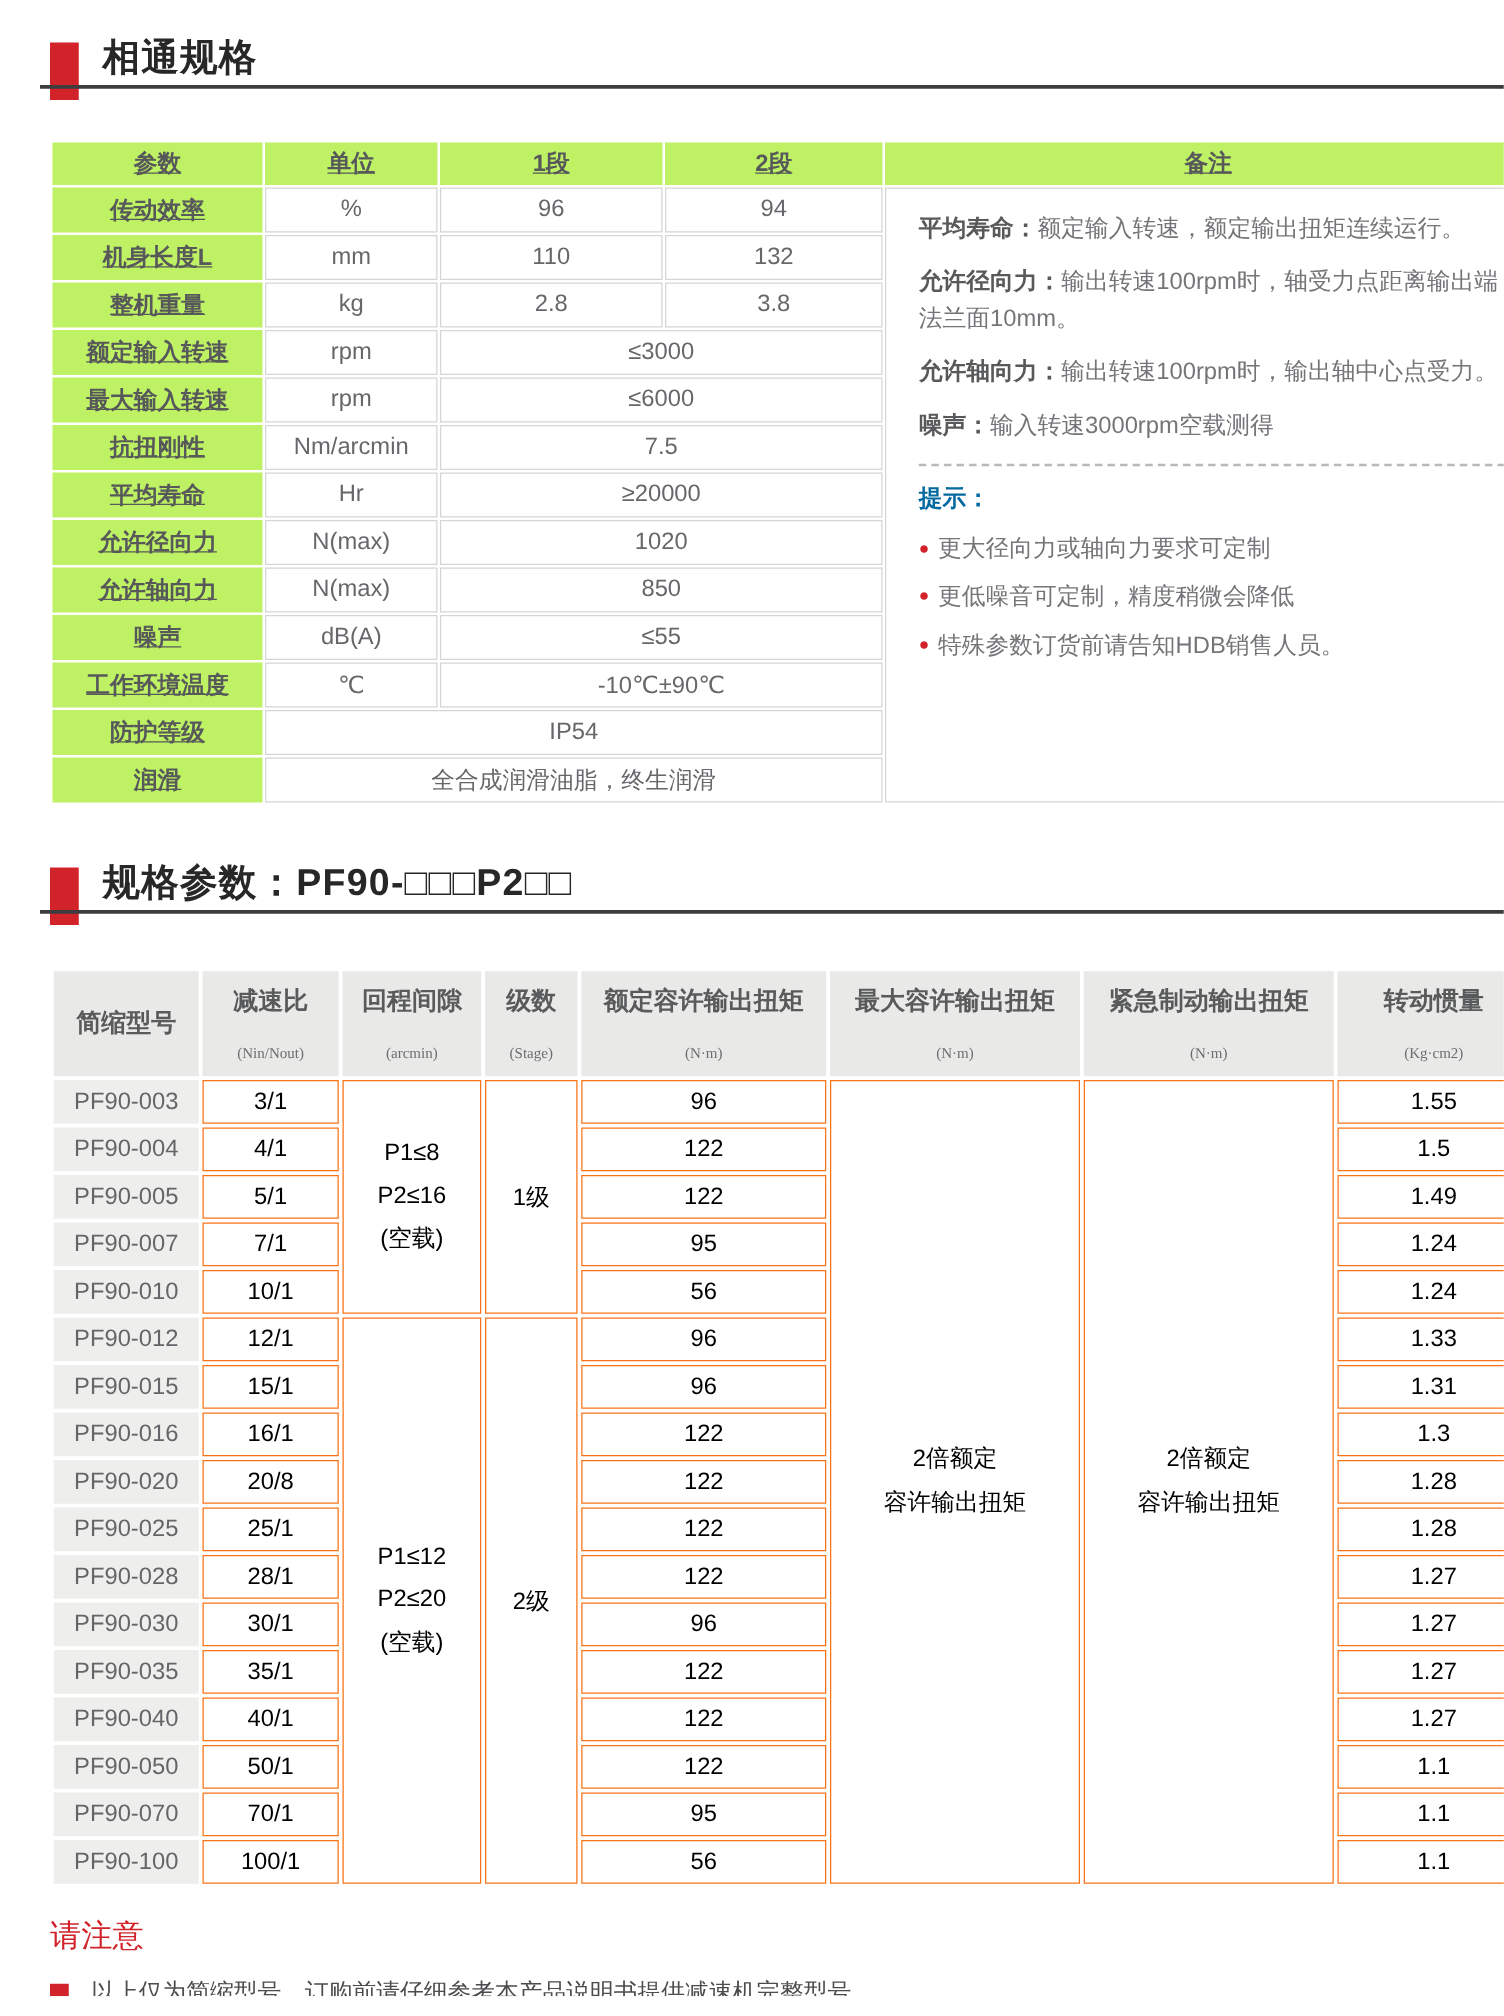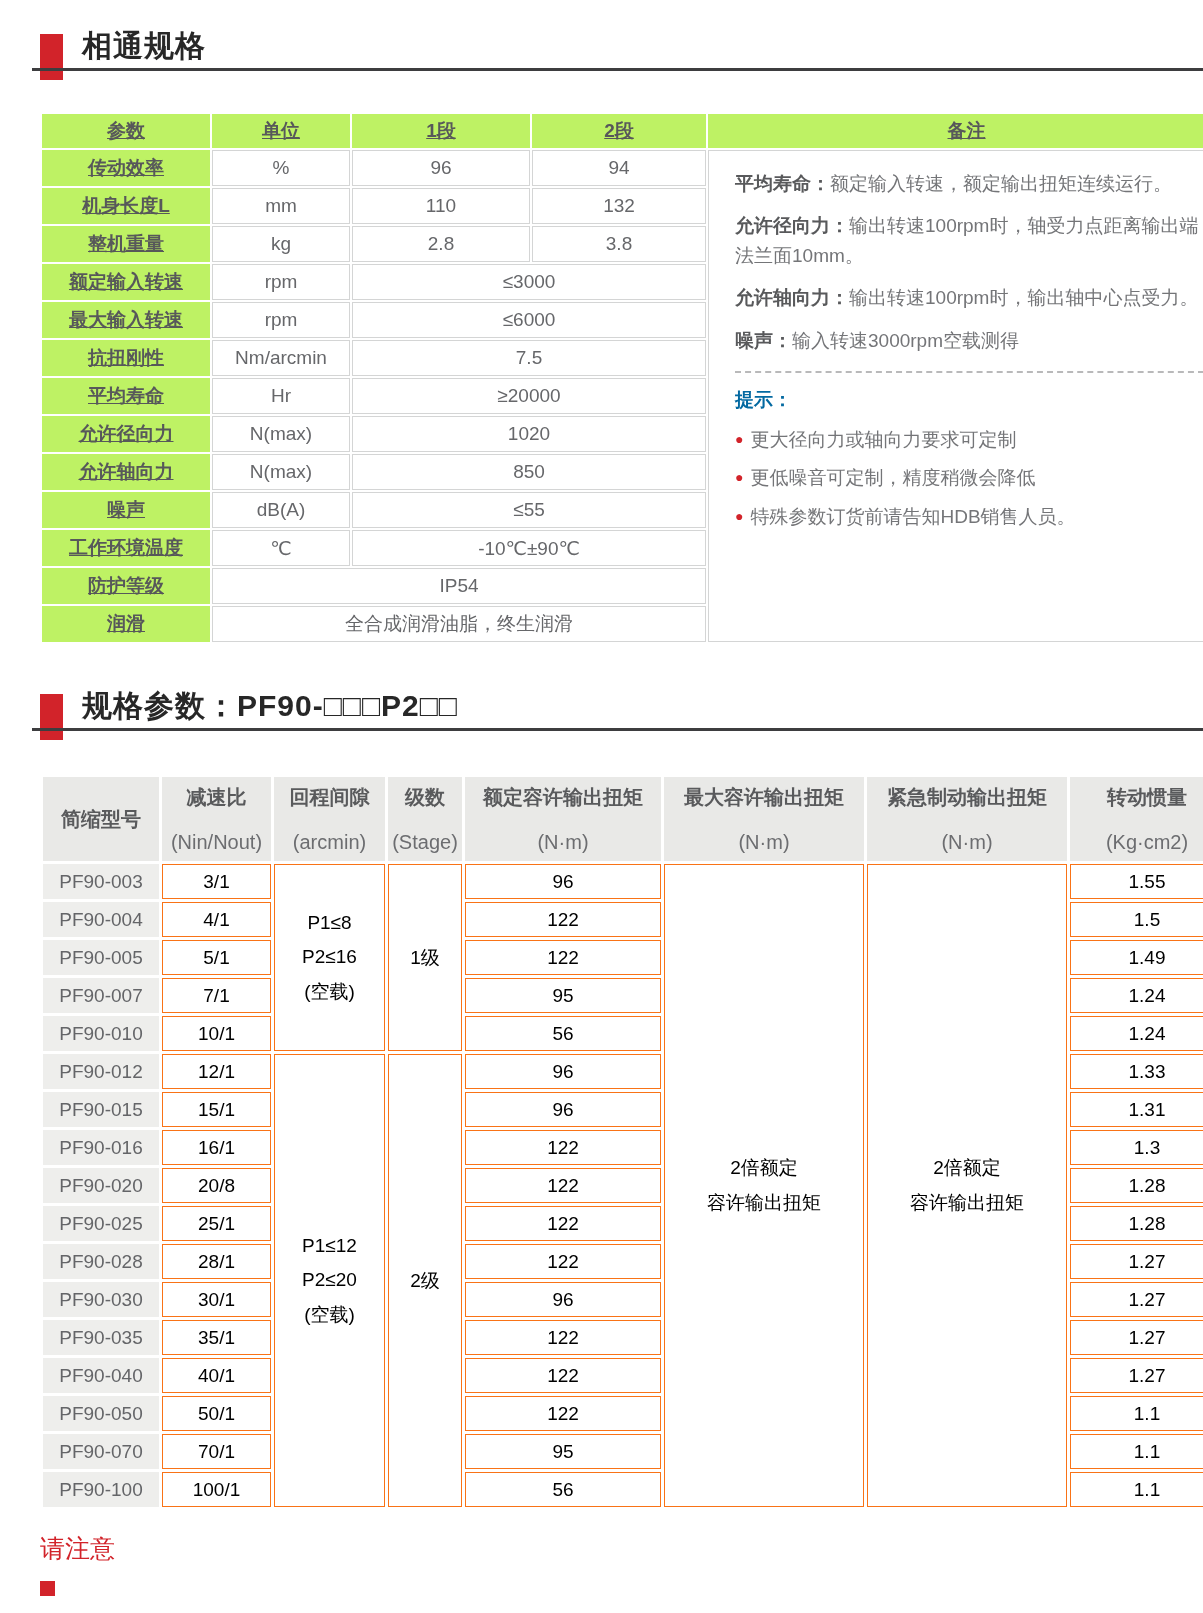--- a/index.html
+++ b/index.html
@@ -23,21 +23,21 @@
   .rm b { color:#58595b; }
   .rm .dash { border-top:2px dashed #b9b9ba; margin:16px 0 12px 0; }
   .rm .tips-t { font-weight:bold; color:#0369a1; margin-bottom:10px; }
   .rm .tip { margin:0 0 9px 0; }
   .rm .dot { color:#d2232a; font-size:14px; margin-right:7px; vertical-align:2px; }
 
   
   table.t2 { width:1187px; margin-left:8px; margin-top:38px; border-collapse:separate; border-spacing:3px; table-layout:fixed; }
   .t2 th { background:#e9e9e7; height:84px; padding:0; vertical-align:middle; text-align:center; }
   .t2 .hm { font-size:20px; font-weight:bold; color:#595a5c; line-height:1.25; }
-  .t2 .hs { font-size:20px; font-weight:normal; color:#6c6d70; margin-top:21px; }
+  .t2 .hs { font-size:12px; font-weight:normal; color:#6c6d70; margin-top:21px;font-family:Liberation Serif, serif; }
   .t2 td { height:33px; padding:0; font-size:19px; text-align:center; vertical-align:middle; }
   .t2 .g { background:#eeeeec; color:#646568; }
   .t2 .w { background:#ffffff; border:1px solid #f97316; color:#000000; }
   .pre { white-space:pre-line; line-height:1.8; }
 
   
   .notice { margin:22px 0 0 8px; }
   .notice-title { color:#d2232a; font-size:25px; margin-bottom:16px; }
   .n-item { display:flex; align-items:center; margin-bottom:14px; font-size:19px; color:#4b4c4e; }
   .n-sq { width:15px; height:15px; background:#d2232a; margin-right:18px; flex:none; }
@@ -320,17 +320,18 @@
         <td class="w">56</td>
         <td class="w">1.1</td>
       </tr>
     </tbody>
   </table>
 
   <div class="notice">
     <div class="notice-title">请注意</div>
     <div class="n-item">
       <span class="n-sq"></span>
+      <span>以上仅为简缩型号，订购前请仔细参考本产品说明书提供减速机完整型号。</span>
     </div>
 
   </div>
 
 </div>
 
 </body></html>

